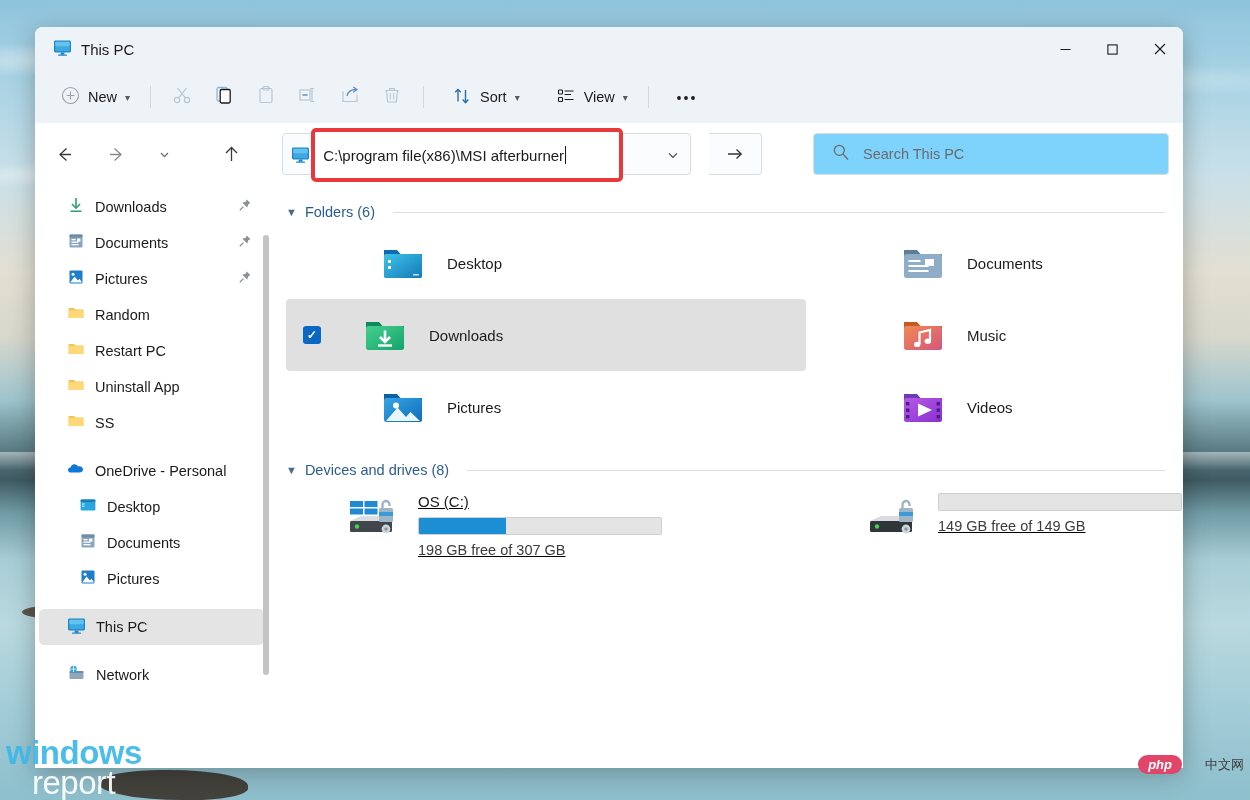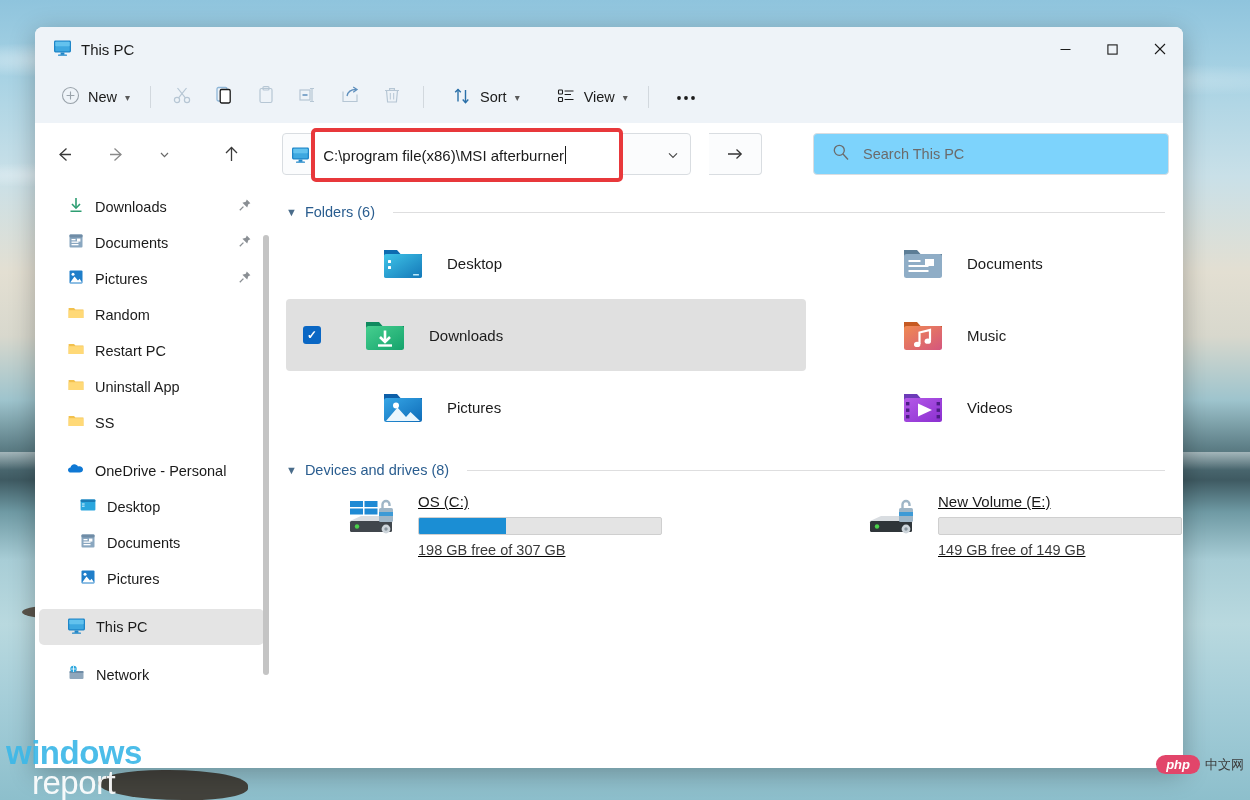--- a/index.html
+++ b/index.html
@@ -314,21 +314,21 @@
     position: absolute; left: 6px; top: 738px;
     font-size: 33px; font-weight: bold; line-height: .92;
     color: #3db8e8; opacity: .92;
     letter-spacing: -.5px;
     pointer-events: none;
     font-family: "Liberation Sans", sans-serif;
   }
   .wm-left .r { color: #ffffff; display: block; padding-left: 26px; font-weight: normal; }
   .wm-right {
     position: absolute; right: 6px; top: 755px;
-    display: flex; align-items: center; gap: 5px;
+    display: flex; align-items: center; gap: 23px;
     pointer-events: none;
   }
   .php-pill {
     background: #e2456a; color: #fff;
     font-size: 13px; font-style: italic; font-weight: bold;
     padding: 2px 10px; border-radius: 10px;
   }
   .cn-text { color: #3c3c3c; font-size: 13px; }
 </style>
 </head>
@@ -906,21 +906,20 @@
               <rect x="2" y="30" width="42" height="11" rx="1.5" fill="#2f3539"></rect>
               <circle cx="9" cy="35.5" r="2.2" fill="#4ad14a"></circle>
               <rect x="31" y="17" width="14" height="14" rx="1.6" fill="#9fb6c7"></rect>
               <rect x="31" y="21" width="14" height="4" fill="#3d9ad6"></rect>
               <path d="M34.5 17 V13.5 A3.5 3.5 0 0 1 41.5 13.5 V15" fill="none" stroke="#9fb6c7" stroke-width="2.4"></path>
               <circle cx="38" cy="38" r="4.4" fill="#cdd5db"></circle>
               <circle cx="38" cy="38" r="1.7" fill="#8b979f"></circle>
             </svg>
           </span>
           <div class="drive-body">
-            <div class="drive-name">New Volume (E:)</div>
             <div class="bar-outer">
               <div class="bar-fill" style="width:0%"></div>
             </div>
             <div class="drive-free">149 GB free of 149 GB</div>
           </div>
         </div>
       </div>
     </div>
   </div>
 

